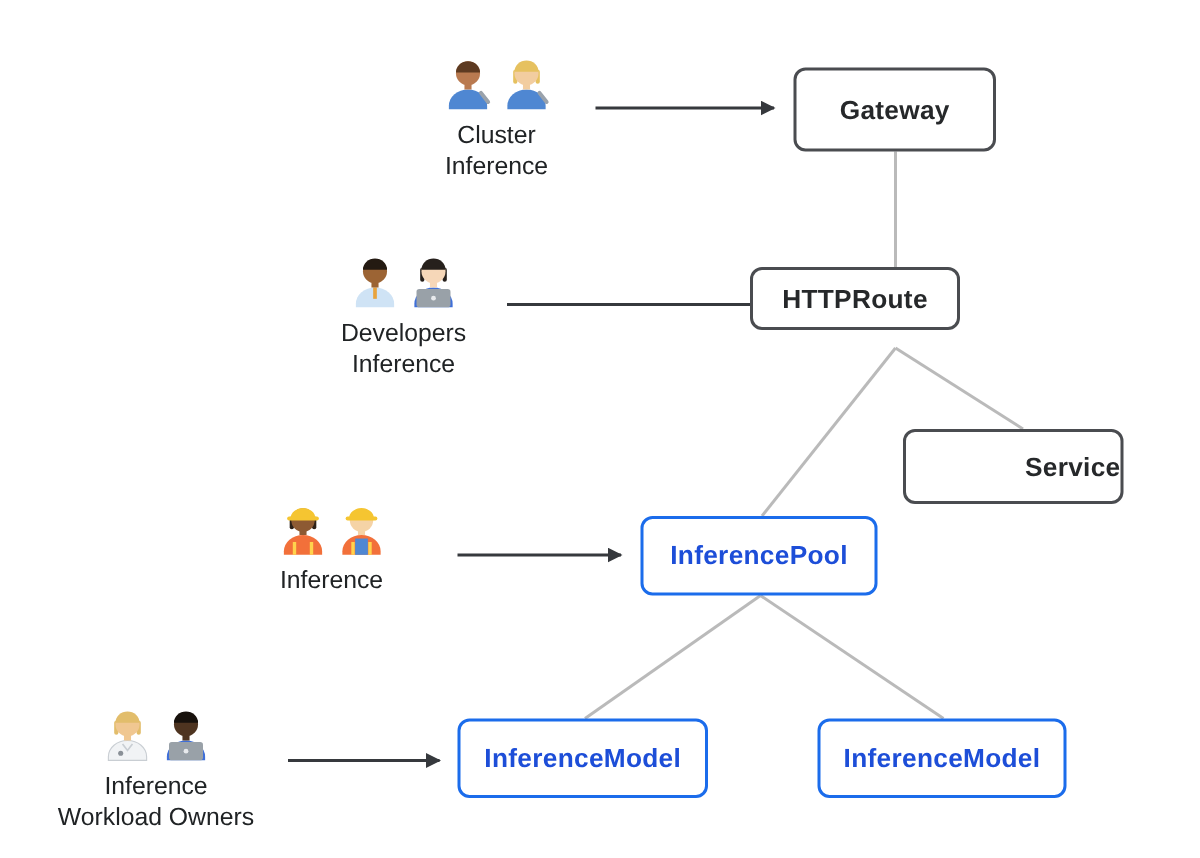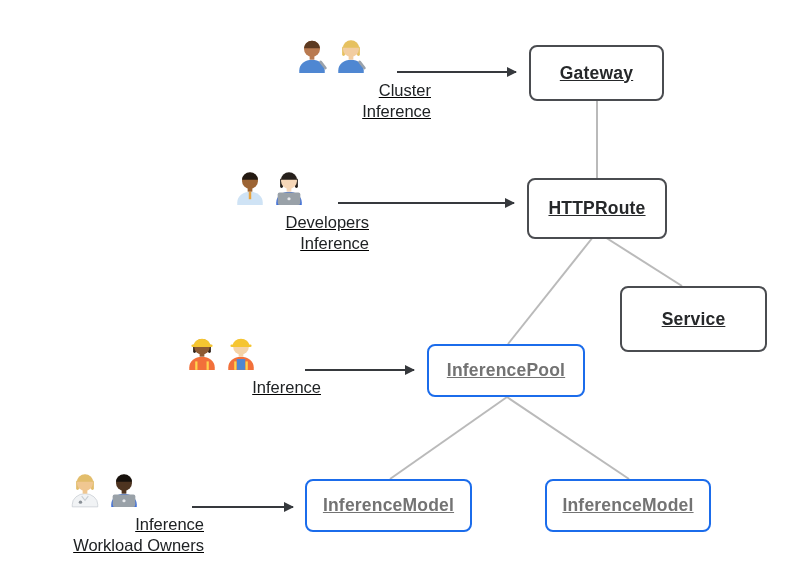--- a/index.html
+++ b/index.html
@@ -3,26 +3,26 @@
 <meta charset="utf-8">
 <style>
   html,body { margin:0; padding:0; background:#ffffff; }
   body { font-family:"Liberation Sans", sans-serif; }
   .stage { position:relative; width:800px; height:572px; background:#ffffff; overflow:hidden; }
   .wires { position:absolute; left:0; top:0; width:800px; height:572px; }
 
   .node {
     position:absolute; box-sizing:border-box; background:#ffffff;
     border-radius:8px; display:flex; align-items:center; justify-content:center;
-    font-weight:700; font-size:17.5px; letter-spacing:0.2px;text-decoration:underline;
+    font-weight:700; font-size:17.5px; letter-spacing:0.2px;
   }
   .node.dark { border:2.5px solid #4a4c50; color:#26282a; }
-  .node.blue { border:2.5px solid #1b6ceb; color:#737373; }
+  .node.blue { border:2.5px solid #1b6ceb; color:#1d4ed8; }
 
-  .persona { position:absolute; text-align:right;text-decoration:underline; }
+  .persona { position:absolute; text-align:center; }
   .persona .icons { display:flex; justify-content:center; align-items:flex-end; gap:5px; height:40px; margin-bottom:6px; }
   .persona .plabel { font-size:16.5px; line-height:21px; color:#202325; }
   .picon { display:block; }
 </style>
 </head>
 <body>
 
 <div class="stage">
 
   <svg class="wires" viewBox="0 0 800 572">
@@ -153,24 +153,24 @@
     </div>
     <div class="plabel">
       <div>Inference</div>
       <div>Workload Owners</div>
     </div>
   </div>
 
   <div class="node dark" style="left:529px; top:45px; width:135px; height:56px;">
     <span>Gateway</span>
   </div>
-  <div class="node dark" style="left:527px; top:178px; width:140px; height:61px;">
+  <div class="node dark" style="left:500px; top:178px; width:140px; height:42px;">
     <span>HTTPRoute</span>
   </div>
-  <div class="node dark" style="left:620px; top:286px; width:147px; height:66px;">
+  <div class="node dark" style="left:602px; top:286px; width:147px; height:50px;justify-content:flex-end;">
     <span>Service</span>
   </div>
   <div class="node blue" style="left:427px; top:344px; width:158px; height:53px;">
     <span>InferencePool</span>
   </div>
   <div class="node blue" style="left:305px; top:479px; width:167px; height:53px;">
     <span>InferenceModel</span>
   </div>
   <div class="node blue" style="left:545px; top:479px; width:166px; height:53px;">
     <span>InferenceModel</span>

